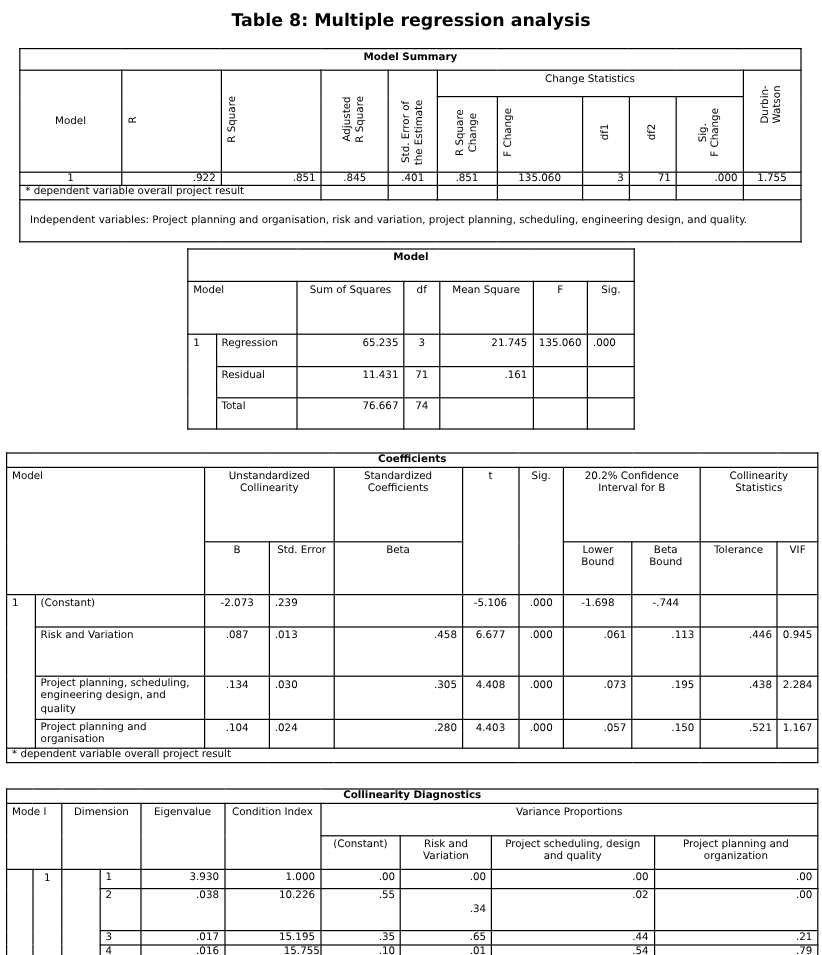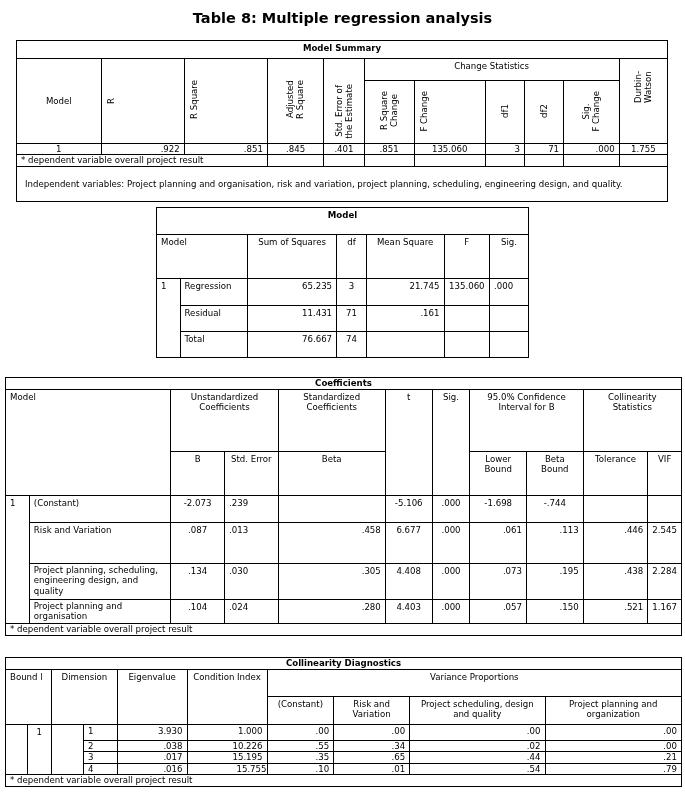--- a/index.html
+++ b/index.html
@@ -167,25 +167,25 @@
     <col style="width:57px">
       <col style="width:65px">
       <col style="width:30px">
   </colgroup>
   <tbody>
       <tr style="height:12px">
     <td colspan="11" class="c b" style="padding:0 4px">Coefficients</td>
   </tr>
   <tr style="height:62px">
     <td colspan="2" rowspan="2" class="l">Model</td>
-    <td colspan="2" class="c">Unstandardized Coefficients</td>
+    <td colspan="2" class="c">Unstandardized Collinearity</td>
     <td class="c">Standardized Coefficients</td>
     <td rowspan="2" class="c">t</td>
     <td rowspan="2" class="c">Sig.</td>
-    <td colspan="2" class="c">95.0% Confidence Interval for B</td>
+    <td colspan="2" class="c">20.2% Confidence Interval for B</td>
     <td colspan="2" class="c">Collinearity Statistics</td>
   </tr>
   <tr style="height:44px">
     <td class="c">B</td>
     <td class="c">Std. Error</td>
     <td class="c">Beta</td>
     <td class="c">Lower Bound</td>
     <td class="c">Beta Bound</td>
     <td class="c">Tolerance</td>
     <td class="c">VIF</td>
@@ -206,21 +206,21 @@
   <tr style="height:41px">
     <td class="l">Risk and Variation</td>
     <td class="c">.087</td>
     <td class="l">.013</td>
     <td class="r">.458</td>
     <td class="c">6.677</td>
     <td class="c">.000</td>
     <td class="r">.061</td>
     <td class="r">.113</td>
     <td class="r">.446</td>
-    <td class="c">2.545</td>
+    <td class="c">0.945</td>
   </tr>
   <tr style="height:36px">
     <td class="l" style="padding:1px 4px">Project planning, scheduling, engineering design, and quality</td>
     <td class="c">.134</td>
     <td class="l">.030</td>
     <td class="r">.305</td>
     <td class="c">4.408</td>
     <td class="c">.000</td>
     <td class="r">.073</td>
     <td class="r">.195</td>
@@ -256,21 +256,21 @@
       <col style="width:65px">
       <col style="width:74px">
     <col style="width:132px">
       <col style="width:133px">
   </colgroup>
   <tbody>
       <tr style="height:12px">
     <td colspan="10" class="c b" style="padding:0 4px">Collinearity Diagnostics</td>
   </tr>
   <tr style="height:27px">
-    <td colspan="2" rowspan="2" class="l">Bound l</td>
+    <td colspan="2" rowspan="2" class="l">Mode l</td>
     <td colspan="2" rowspan="2" class="c">Dimension</td>
     <td rowspan="2" class="c">Eigenvalue</td>
     <td rowspan="2" class="c">Condition Index</td>
     <td colspan="4" class="c">Variance Proportions</td>
   </tr>
   <tr style="height:28px">
     <td class="c">(Constant)</td>
     <td class="c">Risk and Variation</td>
     <td class="c">Project scheduling, design and quality</td>
     <td class="c">Project planning and organization</td>
@@ -285,21 +285,21 @@
     <td class="r" style="padding:1px 4px">.00</td>
     <td class="r" style="padding:1px 4px">.00</td>
     <td class="r" style="padding:1px 4px">.00</td>
     <td class="r" style="padding:1px 4px">.00</td>
   </tr>
   <tr style="height:11px">
     <td class="l" style="padding:0 4px">2</td>
     <td class="r" style="padding:0 4px">.038</td>
     <td class="r" style="padding:0 4px">10.226</td>
     <td class="r" style="padding:0 4px">.55</td>
-    <td class="r" style="padding:0 4px">.34</td>
+    <td class="r" style="padding:12px 4px">.34</td>
     <td class="r" style="padding:0 4px">.02</td>
     <td class="r" style="padding:0 4px">.00</td>
   </tr>
   <tr style="height:11px">
     <td class="l" style="padding:0 4px">3</td>
     <td class="r" style="padding:0 4px">.017</td>
     <td class="r" style="padding:0 4px">15.195</td>
     <td class="r" style="padding:0 4px">.35</td>
     <td class="r" style="padding:0 4px">.65</td>
     <td class="r" style="padding:0 4px">.44</td>

